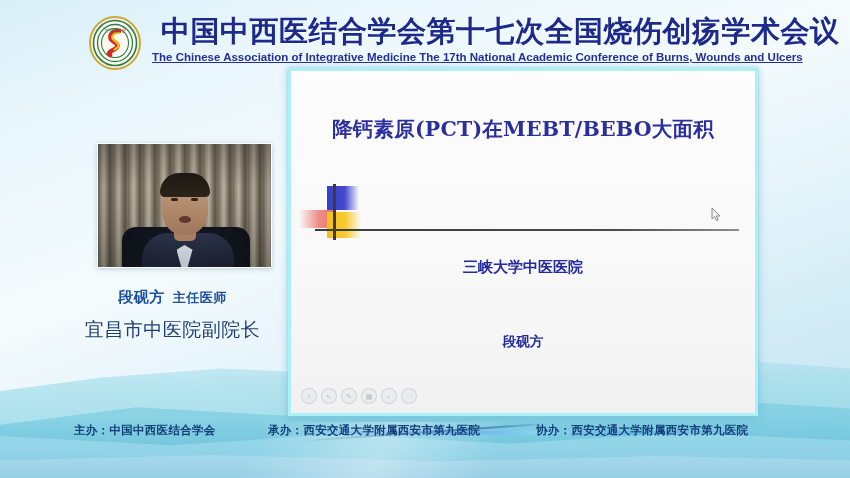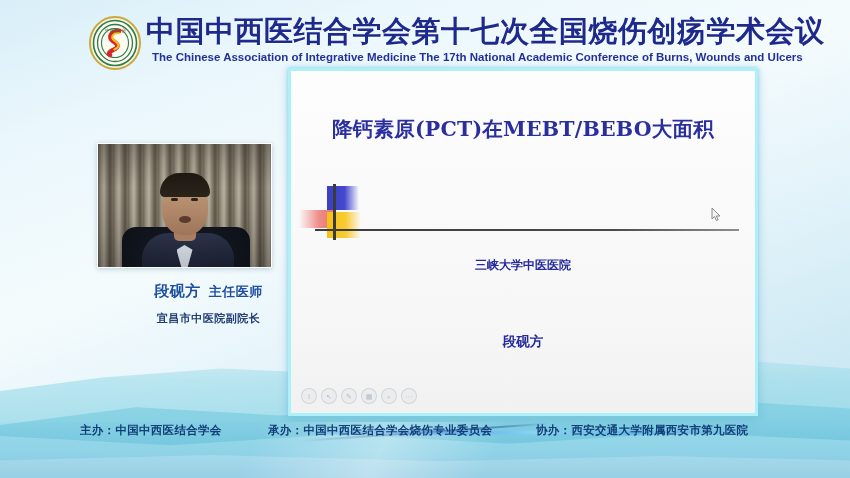--- a/index.html
+++ b/index.html
@@ -29,41 +29,41 @@
   .glowline{position:absolute;left:290px;bottom:44px;width:470px;height:3px;
     background:linear-gradient(90deg,rgba(0,90,200,0) 0%,rgba(40,120,230,.9) 30%,rgba(150,220,255,1) 52%,rgba(60,150,235,.55) 74%,rgba(0,90,200,0) 100%);
     filter:blur(1.2px);}
   .darkstreak{position:absolute;left:300px;bottom:36px;width:250px;height:2px;
     background:linear-gradient(90deg,rgba(10,40,110,0) 0%,rgba(14,46,120,.85) 60%,rgba(14,46,120,0) 100%);
     transform:rotate(-4deg);transform-origin:left center;filter:blur(.6px);}
 
   
   #header{position:absolute;left:0;top:0;width:850px;height:76px;}
   #logo{position:absolute;left:88px;top:16px;width:54px;height:54px;}
-  #title-cn{position:absolute;left:146px;top:12px;
+  #title-cn{position:absolute;left:161px;top:12px;
     font-family:"DejaVu Serif","Liberation Serif",serif;
     font-size:29px;font-weight:bold;letter-spacing:.5px;color:#1d2a8c;
     white-space:nowrap;text-shadow:0 1px 0 rgba(255,255,255,.7);}
   #title-en{position:absolute;left:152px;top:51px;
-    font-size:11.5px;font-weight:bold;color:#24309a;white-space:nowrap;}
+    font-size:11.5px;font-weight:bold;color:#24309a;white-space:nowrap;text-decoration:underline;}
 
   
   #slide{position:absolute;left:288px;top:68px;width:470px;height:348px;
     background:#fbfbfb;
     border:3px solid #aef0f8;
     box-shadow:0 0 4px rgba(120,210,235,.9), 0 2px 10px rgba(60,130,170,.25);
     box-sizing:border-box;overflow:hidden;}
   #slide-inner{position:absolute;inset:0;background:linear-gradient(180deg,#fdfdfd 0%,#f7f7f7 72%,#f1f1f1 100%);}
   .slide-title{position:absolute;left:0;right:0;top:44px;text-align:center;
     font-family:"DejaVu Serif","Liberation Serif",serif;
     font-size:20.5px;font-weight:bold;color:#2b2f9e;line-height:1.45;
     letter-spacing:.2px;padding:0 12px;box-sizing:border-box;}
   .slide-sub{position:absolute;left:0;right:0;top:185px;text-align:center;
     font-family:"DejaVu Serif","Liberation Serif",serif;
-    font-size:12px;font-weight:bold;color:#252a9c;line-height:1.55;}
+    font-size:15px;font-weight:bold;color:#252a9c;line-height:1.55;}
   .slide-author{position:absolute;left:0;right:0;top:262px;text-align:center;
     font-family:"DejaVu Serif","Liberation Serif",serif;
     font-size:13.5px;font-weight:bold;color:#252a9c;}
 
   
   #deco{position:absolute;left:8px;top:113px;width:440px;height:56px;}
   #deco .sq{position:absolute;}
   #deco .blue{left:28px;top:2px;width:32px;height:24px;
     background:linear-gradient(90deg,#3a3fc4 0%,#4348cf 55%,rgba(120,124,230,0) 100%);}
   #deco .red{left:0px;top:26px;width:36px;height:18px;
@@ -114,34 +114,34 @@
     background:linear-gradient(180deg,#1d1812 0%,#2b241b 100%);}
   .eyeL,.eyeR{position:absolute;bottom:66px;width:7px;height:3px;border-radius:2px;background:#2a2119;}
   .eyeL{left:50%;margin-left:-14px;}
   .eyeR{left:50%;margin-left:6px;}
   .mouth{position:absolute;left:50%;bottom:44px;margin-left:-6px;width:12px;height:7px;
     border-radius:50%;background:#5c3a2c;}
   .cam-vignette{position:absolute;inset:0;
     background:radial-gradient(ellipse at 50% 45%,rgba(0,0,0,0) 45%,rgba(0,0,0,.22) 100%);}
 
   
-  #speaker{position:absolute;left:0;top:282px;width:345px;text-align:center;padding-left:36px;}
+  #speaker{position:absolute;left:0;top:288px;width:345px;text-align:center;}
   #speaker .row1{font-size:15px;font-weight:bold;color:#1b4fa0;letter-spacing:.5px;
     text-shadow:0 1px 1px rgba(255,255,255,.65);}
   #speaker .row1 .rank{font-size:13px;margin-left:8px;color:#1b4fa0;}
-  #speaker .row2{margin-top:10px;font-size:11px;font-weight:bold;color:#1f3f74;
+  #speaker .row2{margin-top:10px;font-size:19px;font-weight:normal;color:#1f3f74;
     letter-spacing:.5px;text-shadow:0 1px 1px rgba(255,255,255,.6);}
 
   
   #footer{position:absolute;left:0;bottom:0;width:850px;height:56px;
     background:linear-gradient(180deg,rgba(120,198,226,.10) 0%,rgba(86,176,214,.30) 60%,rgba(70,162,205,.42) 100%);}
   #footer .bar{position:absolute;left:0;top:8px;width:850px;display:flex;
     align-items:center;font-size:11.5px;font-weight:bold;color:#123f79;
     white-space:nowrap;letter-spacing:.3px;}
-  #footer .f1{position:absolute;left:80px;}
+  #footer .f1{position:absolute;left:74px;}
   #footer .f2{position:absolute;left:268px;}
   #footer .f3{position:absolute;left:536px;}
   .footer-sheen{position:absolute;left:0;top:0;width:850px;height:56px;
     background:linear-gradient(115deg,rgba(255,255,255,0) 30%,rgba(255,255,255,.35) 45%,rgba(255,255,255,0) 58%);}
 </style>
 </head>
 <body>
 
 <div id="stage">
 
@@ -227,18 +227,18 @@
   <div id="cursor">
     <svg width="11" height="15" viewBox="0 0 11 15">
       <path d="M1 1 L1 12 L3.6 9.6 L5.4 13.6 L7.2 12.8 L5.4 9 L9 9 Z" fill="#f2f2f2" stroke="#8a8a8a" stroke-width="1"></path>
     </svg>
   </div>
 
   <div id="footer">
     <div class="footer-sheen"></div>
     <div class="bar">
       <span class="f1">主办：中国中西医结合学会</span>
-      <span class="f2">承办：中国中西医结合学会烧伤专业委员会</span>
+      <span class="f2">承办：西安交通大学附属西安市第九医院</span>
       <span class="f3">协办：西安交通大学附属西安市第九医院</span>
     </div>
   </div>
 
 </div>
 
 </body></html>

